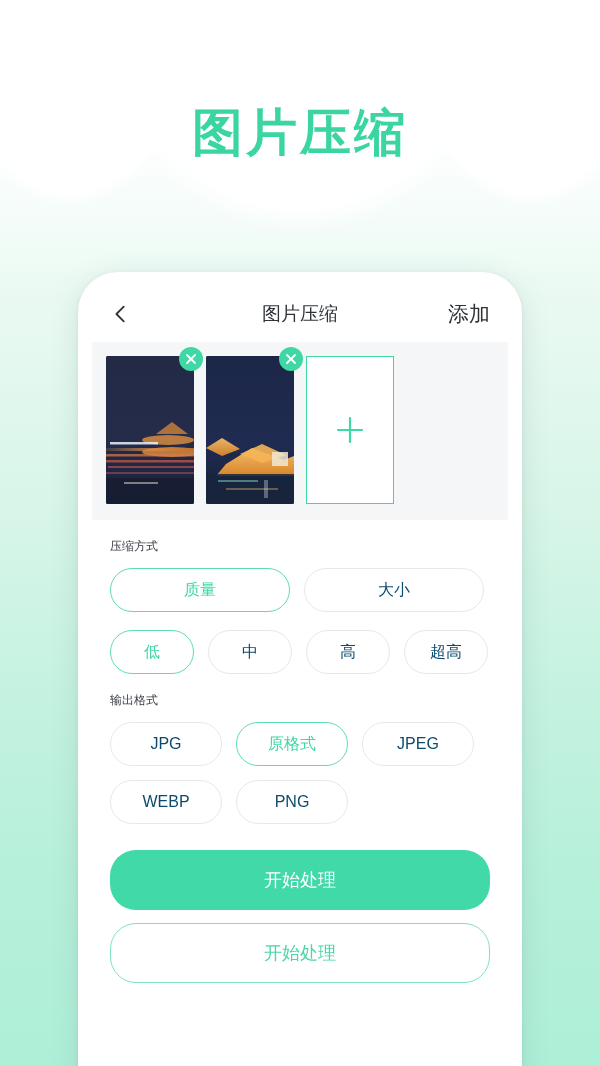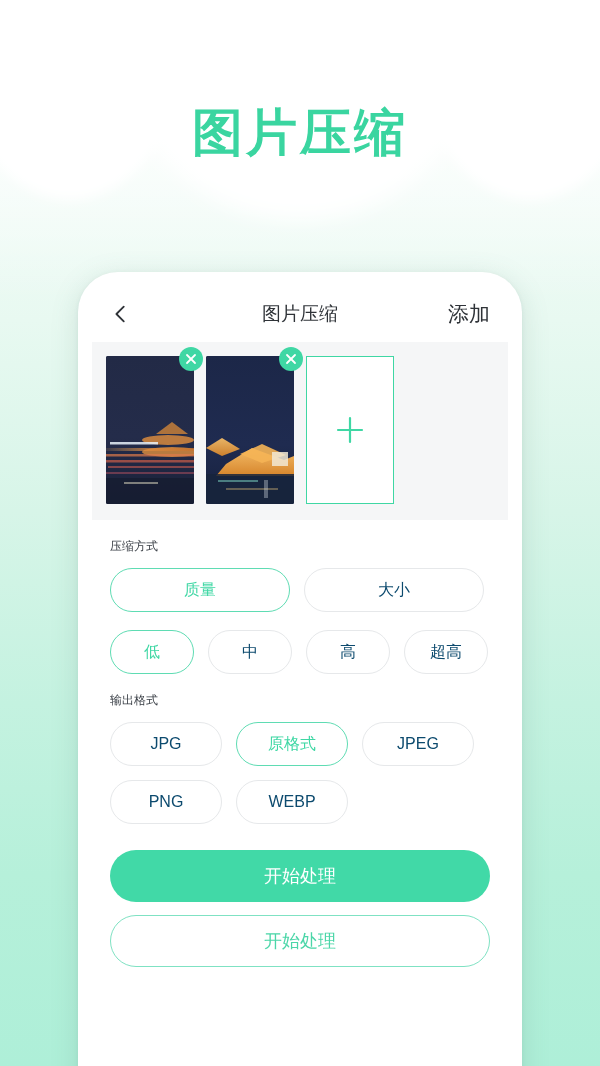--- a/index.html
+++ b/index.html
@@ -227,21 +227,21 @@
   .pill.w2 { width: 180px; }
   .pill.w4 { width: 84px; }
   .pill.w3 { width: 112px; }
 
   
   .actions {
     padding: 26px 18px 0 18px;
     background: #ffffff;
   }
   .btn {
-    height: 52px;
+    height: 60px;
     border-radius: 26px;
     display: flex;
     align-items: center;
     justify-content: center;
     font-size: 18px;
   }
   .btn-primary {
     background: #41d9a7;
     color: #ffffff;
   }
@@ -373,22 +373,22 @@
             <div class="pill w4">超高</div>
           </div>
         </div>
 
         <div class="group">
           <div class="group-label">输出格式</div>
           <div class="pill-row">
             <div class="pill w3">JPG</div>
             <div class="pill w3 sel">原格式</div>
             <div class="pill w3">JPEG</div>
+            <div class="pill w3">WEBP</div>
             <div class="pill w3">PNG</div>
-            <div class="pill w3">WEBP</div>
           </div>
         </div>
       </div>
 
       <div class="actions">
         <div class="btn btn-primary">开始处理</div>
         <div class="btn btn-secondary">开始处理</div>
       </div>
 
     </div>

